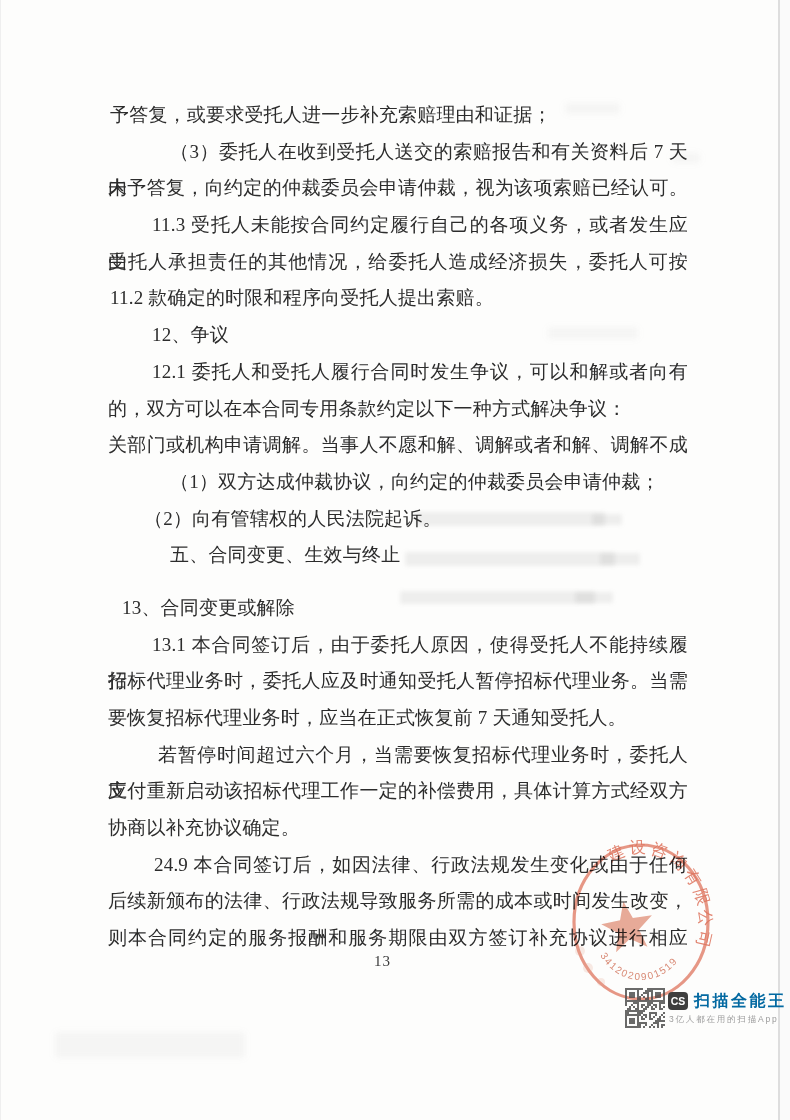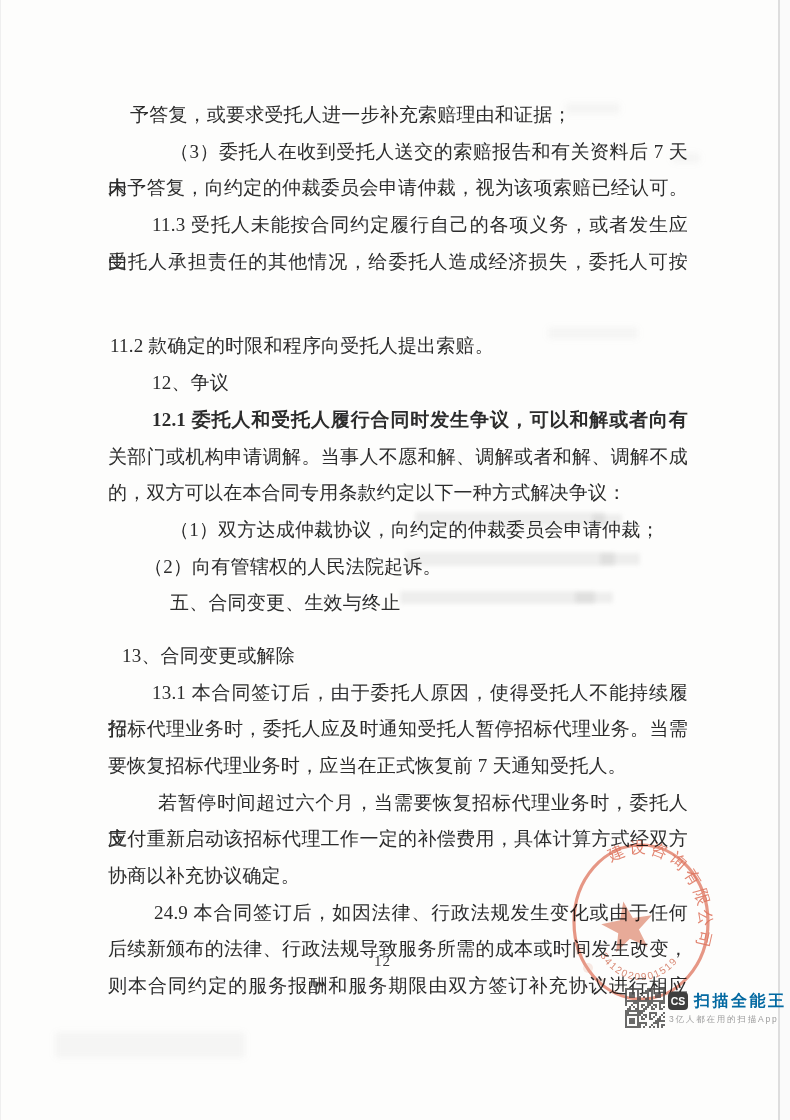--- a/index.html
+++ b/index.html
@@ -58,46 +58,46 @@
 <div class="ghost light" style="left:548px;top:327px;width:90px;height:12px;"></div>
 <div class="ghost" style="left:415px;top:512px;width:190px;height:14px;"></div>
 <div class="ghost" style="left:592px;top:514px;width:30px;height:11px;"></div>
 <div class="ghost" style="left:405px;top:552px;width:210px;height:14px;"></div>
 <div class="ghost" style="left:600px;top:553px;width:40px;height:12px;"></div>
 <div class="ghost" style="left:400px;top:591px;width:195px;height:13px;"></div>
 <div class="ghost" style="left:575px;top:592px;width:38px;height:11px;"></div>
 <div class="ghost light" style="left:55px;top:1032px;width:190px;height:26px;"></div>
 
 <div class="doc-body">
-    <div class="doc-line" style="text-indent: 2px; margin-left: 20px;">予答复，或要求受托人进一步补充索赔理由和证据；</div>
+    <div class="doc-line" style="text-indent: 2px;">予答复，或要求受托人进一步补充索赔理由和证据；</div>
     <div class="doc-line fill" style="text-indent: 62px;">（3）委托人在收到受托人送交的索赔报告和有关资料后 7 天内</div>
     <div class="doc-line fill" style="text-indent: 0px;">未予答复，向约定的仲裁委员会申请仲裁，视为该项索赔已经认可。</div>
     <div class="doc-line fill" style="text-indent: 44px;">11.3 受托人未能按合同约定履行自己的各项义务，或者发生应由</div>
     <div class="doc-line fill" style="text-indent: 0px;">受托人承担责任的其他情况，给委托人造成经济损失，委托人可按</div>
-    <div class="doc-line" style="text-indent: 2px; margin-top: 48px;">11.2 款确定的时限和程序向受托人提出索赔。</div>
+    <div class="doc-line" style="text-indent: 2px;">11.2 款确定的时限和程序向受托人提出索赔。</div>
     <div class="doc-line" style="text-indent: 44px;">12、争议</div>
-    <div class="doc-line fill" style="text-indent: 44px; font-weight: bold;">12.1  委托人和受托人履行合同时发生争议，可以和解或者向有</div>
+    <div class="doc-line fill" style="text-indent: 44px;">12.1  委托人和受托人履行合同时发生争议，可以和解或者向有</div>
+    <div class="doc-line" style="text-indent: 0px;">的，双方可以在本合同专用条款约定以下一种方式解决争议：</div>
     <div class="doc-line fill" style="text-indent: 0px;">关部门或机构申请调解。当事人不愿和解、调解或者和解、调解不成</div>
-    <div class="doc-line" style="text-indent: 0px;">的，双方可以在本合同专用条款约定以下一种方式解决争议：</div>
     <div class="doc-line" style="text-indent: 62px;">（1）双方达成仲裁协议，向约定的仲裁委员会申请仲裁；</div>
     <div class="doc-line" style="text-indent: 36px;">（2）向有管辖权的人民法院起诉。</div>
     <div class="doc-line" style="text-indent: 62px; font-family: Liberation Serif, serif;">五、合同变更、生效与终止</div>
     <div class="doc-line" style="text-indent: 14px; margin-top: 16px;">13、合同变更或解除</div>
     <div class="doc-line fill" style="text-indent: 44px;">13.1 本合同签订后，由于委托人原因，使得受托人不能持续履行</div>
     <div class="doc-line fill" style="text-indent: 0px;">招标代理业务时，委托人应及时通知受托人暂停招标代理业务。当需</div>
     <div class="doc-line" style="text-indent: 0px;">要恢复招标代理业务时，应当在正式恢复前 7 天通知受托人。</div>
     <div class="doc-line fill" style="text-indent: 50px;">若暂停时间超过六个月，当需要恢复招标代理业务时，委托人应</div>
     <div class="doc-line fill" style="text-indent: 0px;">支付重新启动该招标代理工作一定的补偿费用，具体计算方式经双方</div>
     <div class="doc-line" style="text-indent: 0px;">协商以补充协议确定。</div>
     <div class="doc-line fill" style="text-indent: 46px;">24.9 本合同签订后，如因法律、行政法规发生变化或由于任何</div>
     <div class="doc-line fill" style="text-indent: 0px;">后续新颁布的法律、行政法规导致服务所需的成本或时间发生改变，</div>
     <div class="doc-line fill" style="text-indent: 0px;">则本合同约定的服务报酬和服务期限由双方签订补充协议进行相应</div>
   </div>
 
-<div class="page-number">12</div>
+<div class="page-number">13</div>
 
 <svg class="seal" viewBox="0 0 168 178" xmlns="http://www.w3.org/2000/svg">
   <ellipse cx="83" cy="89" rx="67" ry="77" fill="none" stroke="#e0735c" stroke-width="3.2" opacity="0.8"></ellipse>
   <path id="seal-top-arc" d="M 51.7 30.5 A 59 69 0 0 1 132.5 126.6" fill="none"></path>
   <path id="seal-bottom-arc" d="M 38.4 115.3 A 50 58 0 0 0 127.6 115.3" fill="none"></path>
   <text font-size="16.5" letter-spacing="3.5" fill="#dd6a52" opacity="0.88">
     <textPath href="#seal-top-arc" startOffset="2">建设咨询有限公司</textPath>
   </text>
   <text font-size="10" letter-spacing="1.6" fill="#d06a50" opacity="0.85" font-family="Liberation Sans, sans-serif">
     <textPath href="#seal-bottom-arc" startOffset="8">3412020901519</textPath>

